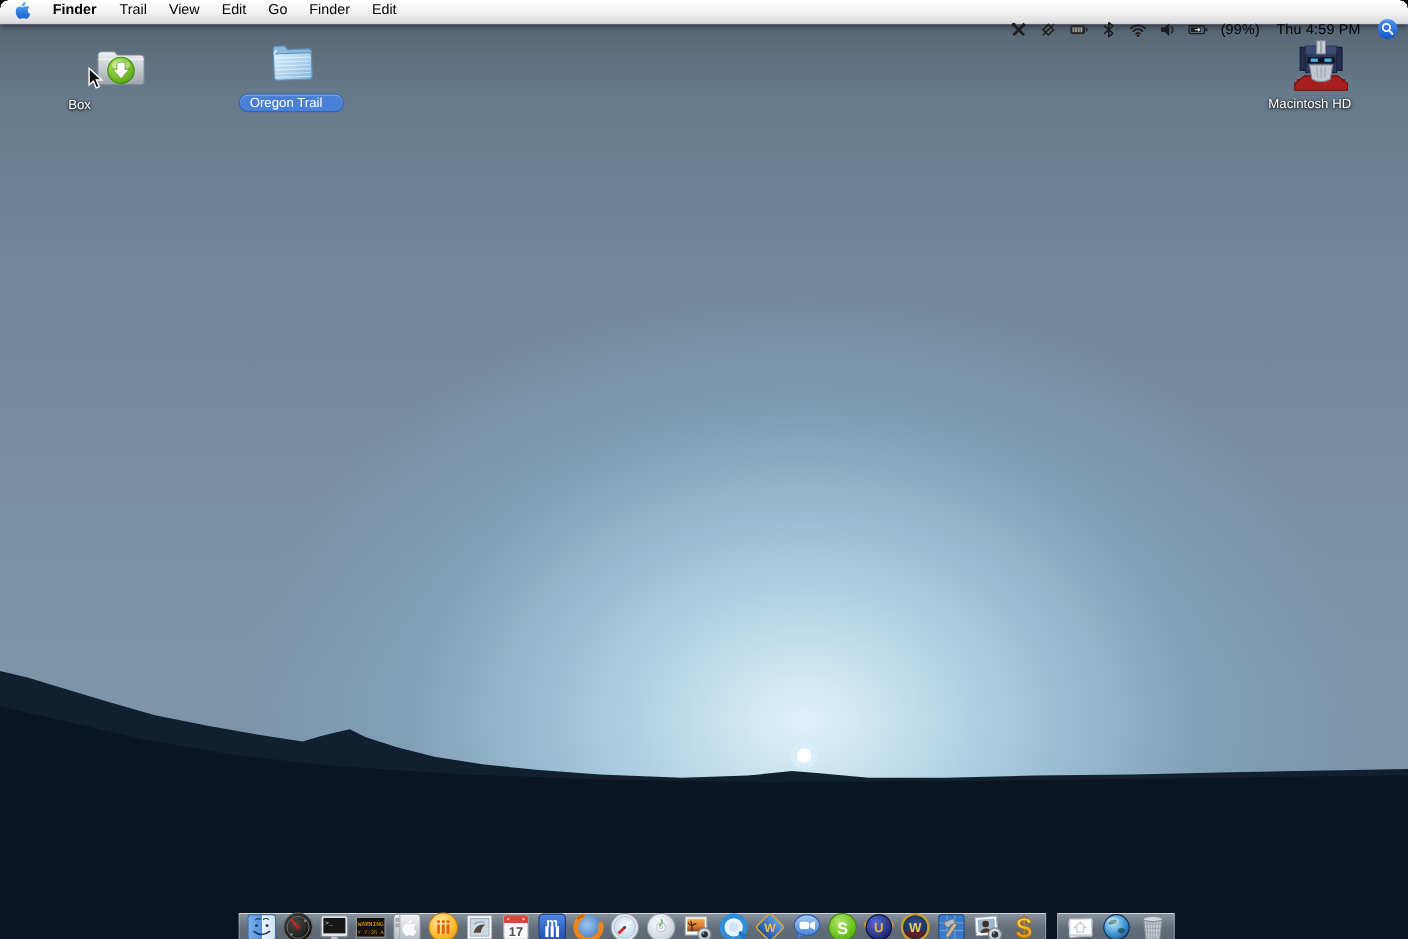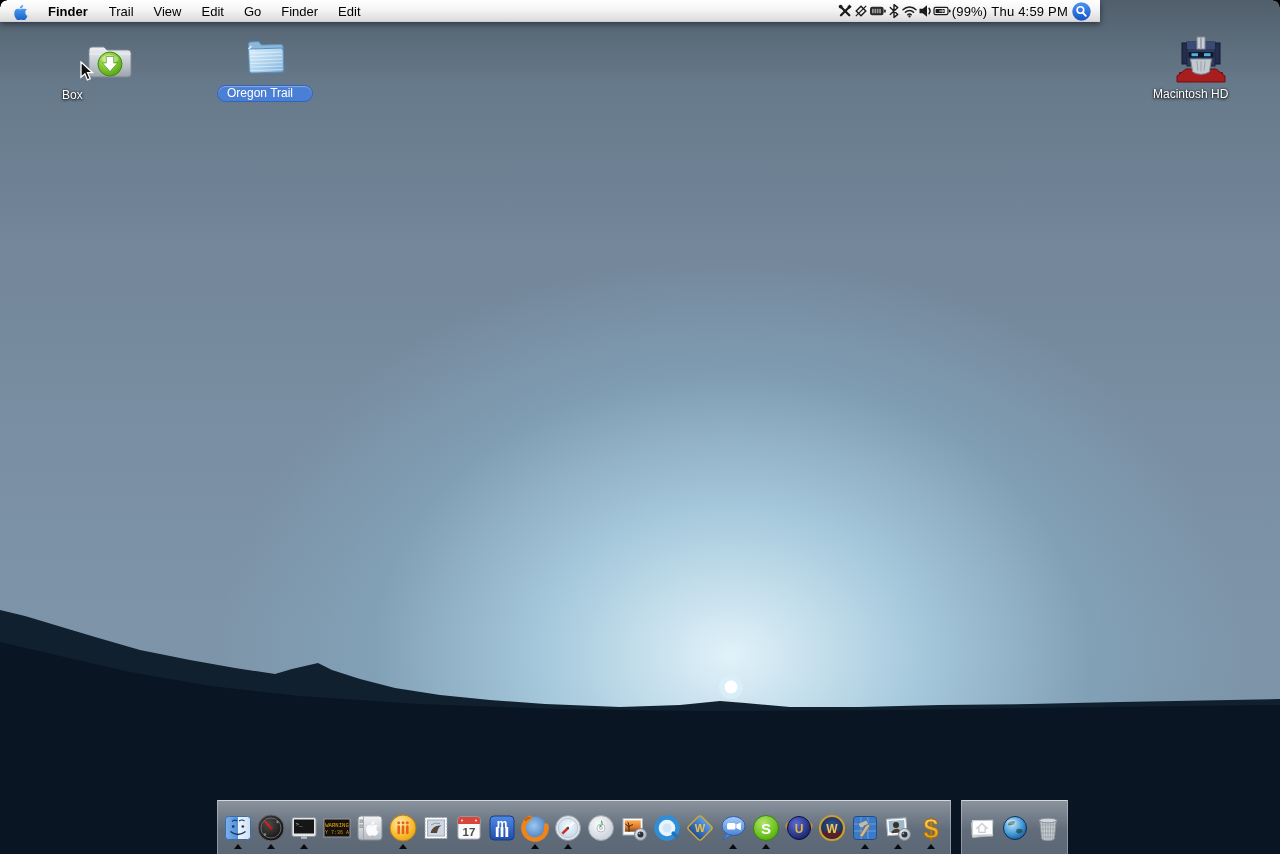--- a/index.html
+++ b/index.html
@@ -7,46 +7,46 @@
   html,body { width:1280px; height:854px; overflow:hidden; background:#000; }
   body { font-family:"Liberation Sans", sans-serif; }
   #screen { position:relative; width:1280px; height:854px; overflow:hidden;
     background:
       radial-gradient(ellipse 640px 500px at 731px 655px, rgba(228,245,252,.97) 0%, rgba(175,212,231,.85) 28%, rgba(134,172,196,.5) 56%, rgba(112,142,162,0) 80%),
       linear-gradient(180deg,#515f6b 0%,#677a8b 10%,#73869a 28%,#7a8fa3 52%,#7e95a9 74%,#7c94a8 100%);
   }
   svg.terrain { position:absolute; left:0; top:0; z-index:1; pointer-events:none; }
 
   
-  .menubar { position:absolute; z-index:30; left:0; top:0; width:1100px; height:22px;
+  .menubar { position:absolute; z-index:30; left:0; top:0; width:1280px; height:22px;
     background:linear-gradient(180deg,#ffffff 0%,#f4f4f4 45%,#dedede 90%,#cfcfcf 100%);
     box-shadow:0 2px 6px rgba(0,0,20,.5);
-    display:flex; align-items:flex-start; font-size:13px; color:#000; }
+    display:flex; align-items:flex-start; font-size:13px; color:#000;flex-direction:column; }
   .mb-left { display:flex; align-items:center; height:100%; }
   .apple { padding:0 9px 0 14px; display:flex; align-items:center; height:100%; }
   .mb-item { padding:0 10px; height:100%; display:flex; align-items:center; }
   .mb-item.app { font-weight:700; padding:0 11px; }
-  .mb-right { margin-left:auto; display:flex; align-items:center; height:100%; padding-right:9px; }
+  .mb-right { margin-left:auto; display:flex; align-items:center; height:100%; gap:11px; padding-right:9px; }
   .st-icon { display:flex; align-items:center; height:100%; }
   .mb-text { font-size:13px; letter-spacing:.2px; }
   .clock { padding:0 4px; }
   .corner { position:absolute; z-index:40; width:7px; height:7px; top:0; }
   .corner.tl { left:0; background:radial-gradient(circle at 7px 7px, rgba(0,0,0,0) 6.2px, #000 6.8px); }
   .corner.tr { right:0; background:radial-gradient(circle at 0 7px, rgba(0,0,0,0) 6.2px, #000 6.8px); }
 
   
   .desk-icon { position:absolute; z-index:5; width:96px; display:flex; flex-direction:column; }
   .desk-icon .art { height:52px; display:flex; align-items:flex-end; justify-content:center; }
   .desk-label { margin-top:3px; color:#fff; font-size:12px; line-height:15px; text-shadow:0 1px 3px rgba(0,0,0,.95), 0 0 2px rgba(0,0,0,.7); white-space:nowrap; }
   .desk-label.selected { background:#4a7fd6; border:1px solid #3563b5; border-radius:10px; padding:0 9px; text-shadow:none; box-shadow:inset 0 1px 1px rgba(255,255,255,.35); }
   #cursor { position:absolute; z-index:50; left:80px; top:61px; pointer-events:none; }
 
   
   .dock { position:absolute; z-index:20; bottom:0; left:217px; display:flex; align-items:flex-end; gap:10px; }
-  .dock-panel { display:flex; align-items:center; height:54px; padding:0 3px;
+  .dock-panel { display:flex; align-items:center; height:24px; padding:0 3px;
     background:linear-gradient(180deg, rgba(216,224,233,.62) 0%, rgba(186,196,209,.5) 55%, rgba(168,179,194,.52) 100%);
     border-top:1px solid rgba(255,255,255,.75);
     border-left:1px solid rgba(255,255,255,.3); border-right:1px solid rgba(255,255,255,.3); }
   .dock-item { position:relative; width:33px; height:42px; display:flex; align-items:center; justify-content:center; }
   .dock-item svg { width:30px; height:30px; display:block; }
   .ind { position:absolute; bottom:0px; left:50%; transform:translateX(-50%); width:0; height:0;
     border-left:4px solid transparent; border-right:4px solid transparent; border-bottom:5px solid #0a0a0a; }
   text { font-family:"Liberation Sans", sans-serif; }
   .lcdtext { font-family:"Liberation Mono","DejaVu Sans Mono",monospace; }
 </style>

